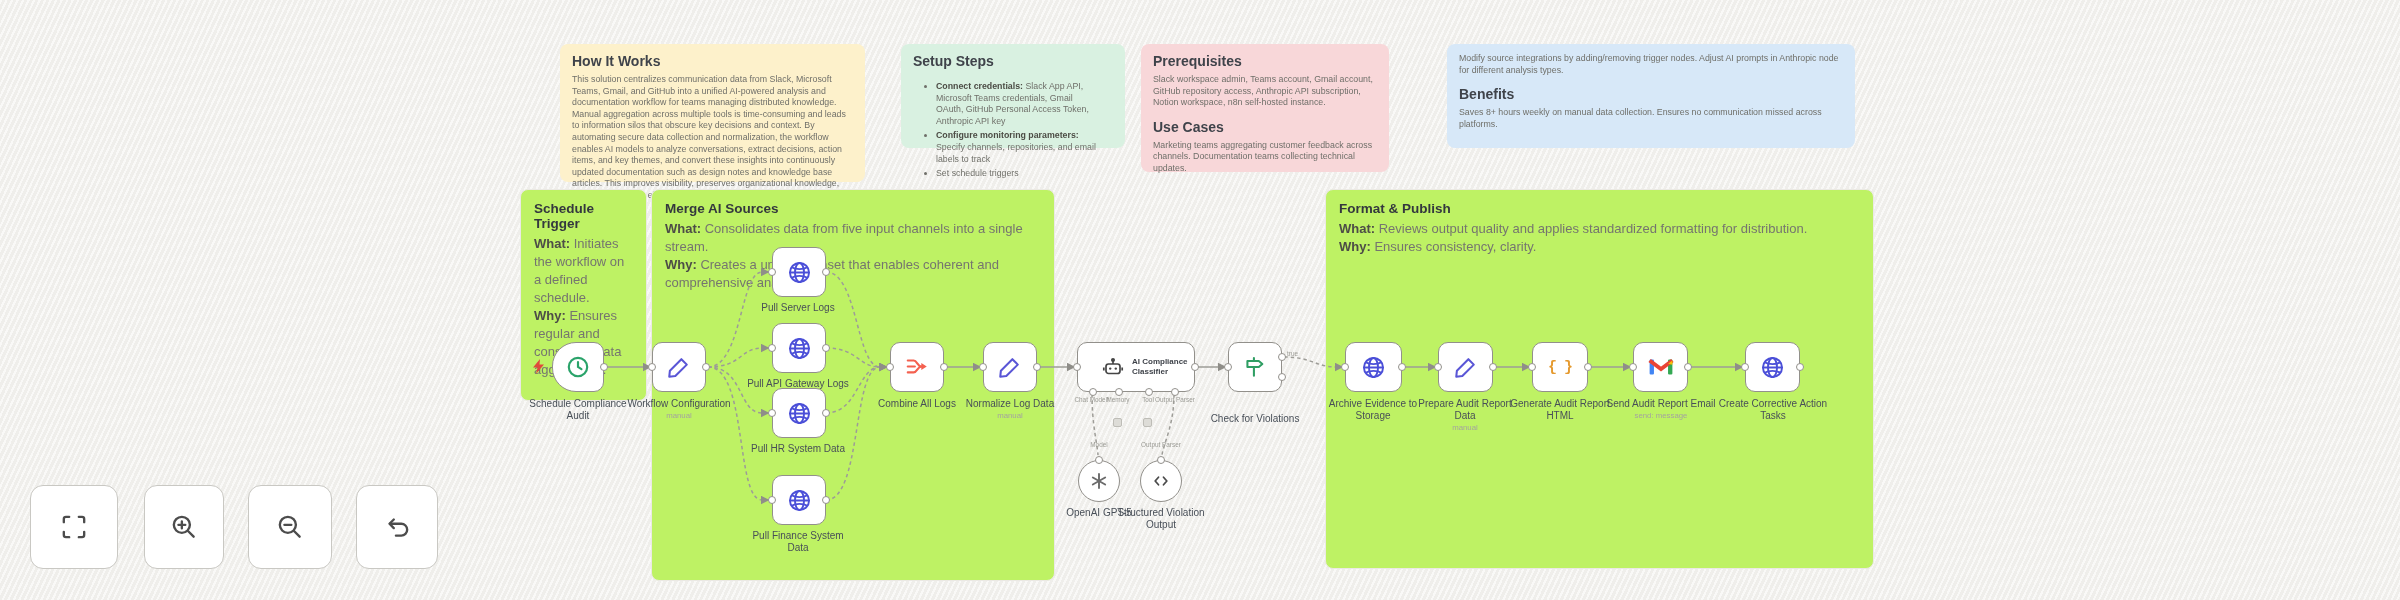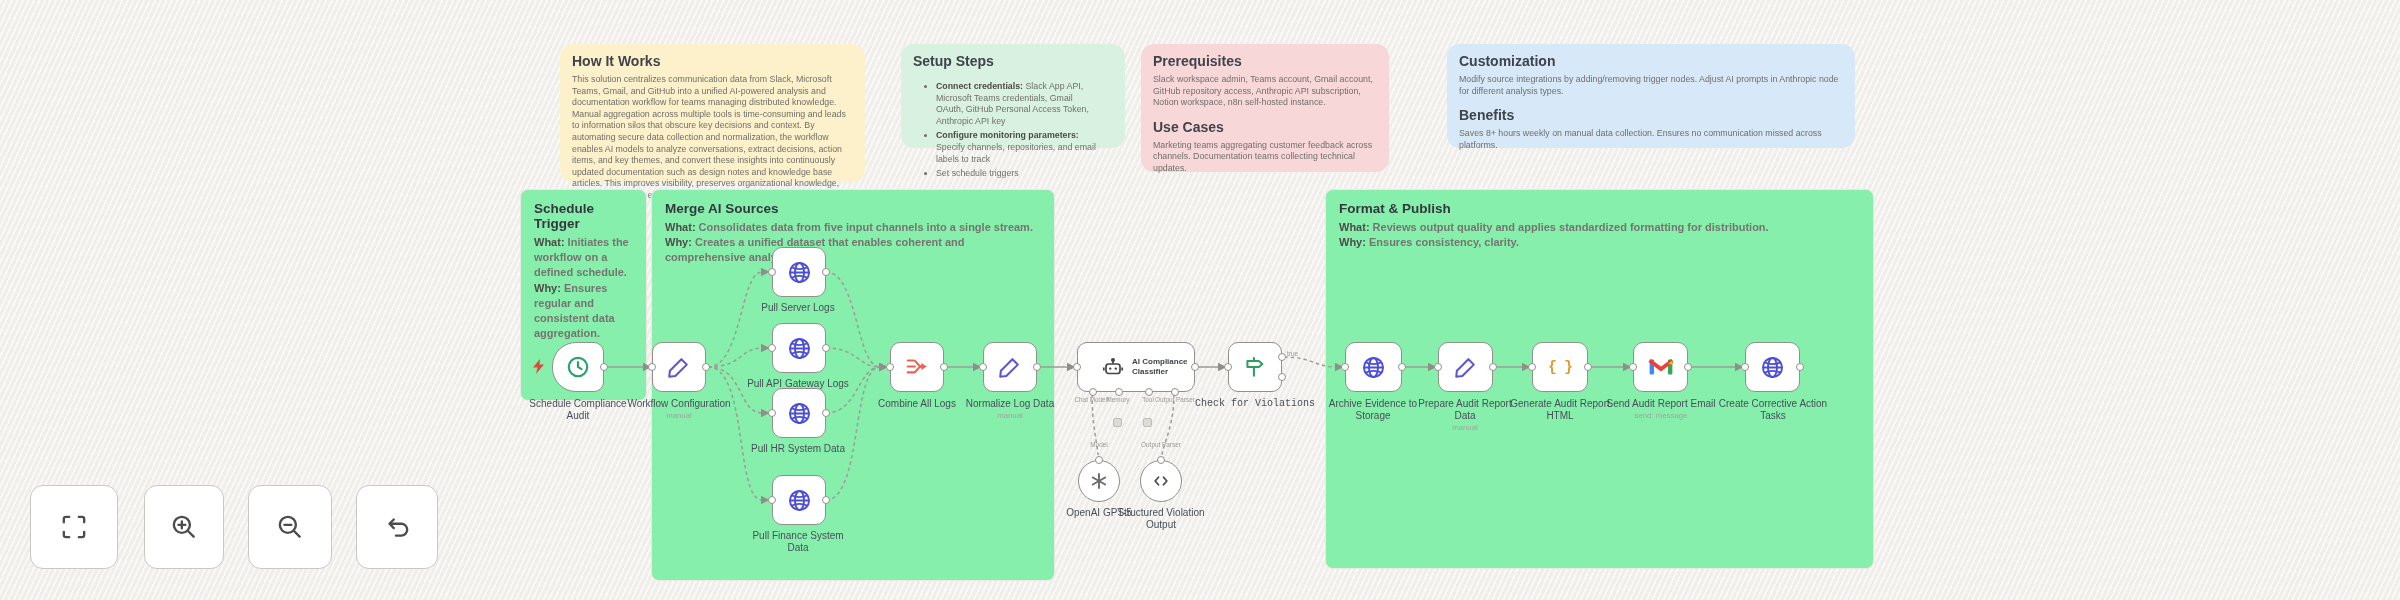--- a/index.html
+++ b/index.html
@@ -5,32 +5,32 @@
   html,body{margin:0;padding:0;}
   body{
     width:2400px;height:600px;overflow:hidden;
     font-family:"Liberation Sans",sans-serif;
     background-color:#f3f2ef;
     background-image:repeating-linear-gradient(115deg, rgba(255,255,255,.5) 0 2px, rgba(120,120,110,.03) 2px 5px);
   }
   .canvas{position:relative;width:2400px;height:600px;}
 
   
-  .sticky{position:absolute;border-radius:13px;padding:9px 12px;box-sizing:border-box;z-index:1;}
+  .sticky{position:absolute;border-radius:8px;padding:9px 12px;box-sizing:border-box;z-index:1;}
   .sticky h2{font-size:14px;font-weight:bold;color:#3f434a;margin:0 0 5px 0;}
   .sticky h2.second{margin-top:10px;}
   .sticky .sbody{font-size:8.8px;line-height:1.32;color:#6f6f69;}
   .sticky ul{margin:12px;padding-left:11px;}
   .sticky li{margin-bottom:3px;}
   .sticky b{color:#4c4c45;}
 
   
-  .panel{position:absolute;background:#86efac;border:1px solid #ebe9e4;border-radius:8px;box-sizing:border-box;padding:11px 13px;z-index:1;}
+  .panel{position:absolute;background:#bef264;border:1px solid #ebe9e4;border-radius:8px;box-sizing:border-box;padding:11px 13px;z-index:1;}
   .sec-title{font-size:13.5px;font-weight:bold;color:#34383e;margin:0 0 4px 0;}
-  .sec-line{font-size:11px;line-height:1.38;color:#75756f;font-weight:bold;}
+  .sec-line{font-size:13px;line-height:1.38;color:#75756f;}
   .sec-line b{color:#4d4d47;}
 
   
   svg.edges{position:absolute;left:0;top:0;z-index:2;}
   .edge{fill:none;stroke:#9d9c97;stroke-width:1.5;}
   .edge.dash{stroke-dasharray:3.5 3;}
 
   
   .node{position:absolute;width:54px;height:50px;background:#fff;border:1.4px solid #92908b;border-radius:10px;
         display:flex;align-items:center;justify-content:center;box-sizing:border-box;z-index:3;}
@@ -78,21 +78,20 @@
   </div>
 
   <div class="sticky" style="left:1141px;top:44px;width:248px;height:128px;background:#f8d7d9;">
     <h2>Prerequisites</h2>
     <div class="sbody">Slack workspace admin, Teams account, Gmail account, GitHub repository access, Anthropic API subscription, Notion workspace, n8n self-hosted instance.</div>
     <h2 class="second">Use Cases</h2>
     <div class="sbody">Marketing teams aggregating customer feedback across channels. Documentation teams collecting technical updates.</div>
   </div>
 
   <div class="sticky" style="left:1447px;top:44px;width:408px;height:104px;background:#d7e8f8;">
-    <h2>Customization</h2>
     <div class="sbody">Modify source integrations by adding/removing trigger nodes. Adjust AI prompts in Anthropic node for different analysis types.</div>
     <h2 class="second">Benefits</h2>
     <div class="sbody">Saves 8+ hours weekly on manual data collection. Ensures no communication missed across platforms.</div>
   </div>
 
   <div class="panel" style="left:520px;top:189px;width:127px;height:212px;">
     <div class="sec-title">Schedule Trigger</div>
     <div class="sec-line"><b>What:</b> <span>Initiates the workflow on a defined schedule.</span></div>
     <div class="sec-line"><b>Why:</b> <span>Ensures regular and consistent data aggregation.</span></div>
   </div>
@@ -297,21 +296,21 @@
       <g fill="none" stroke="#2f9e63" stroke-width="1.9" stroke-linejoin="round" stroke-linecap="round">
         <path d="M5 6.5 H15.5 L18.8 9.2 L15.5 12 H5 Z"></path>
         <path d="M11 12 V20"></path>
           <path d="M11 6.5 V3.8"></path>
       </g>
     </svg>
     <span class="port rt"></span>
     <span class="port rb"></span>
   </div>
   <div class="tiny" style="left:1287px;top:350px;width:20px;text-align:left;">true</div>
-  <div class="nlabel" style="left:1190px;top:398px;width:130px;font-family:Liberation Mono, monospace;">Check for Violations</div>
+  <div class="nlabel" style="left:1190px;top:413px;width:130px;">Check for Violations</div>
 
   <div class="node" style="left:1345px;top:342px;width:57px;">
     <span class="port l"></span>
     <svg width="27" height="27" viewBox="0 0 24 24">
       <g fill="none" stroke="#4b4fd8" stroke-width="1.7">
         <circle cx="12" cy="12" r="8.5"></circle>
           <ellipse cx="12" cy="12" rx="4" ry="8.5"></ellipse>
         <path d="M3.5 12 H20.5 M5 7.3 C8.5 9.6,15.5 9.6,19 7.3 M5 16.7 C8.5 14.4,15.5 14.4,19 16.7"></path>
       </g>
     </svg>

